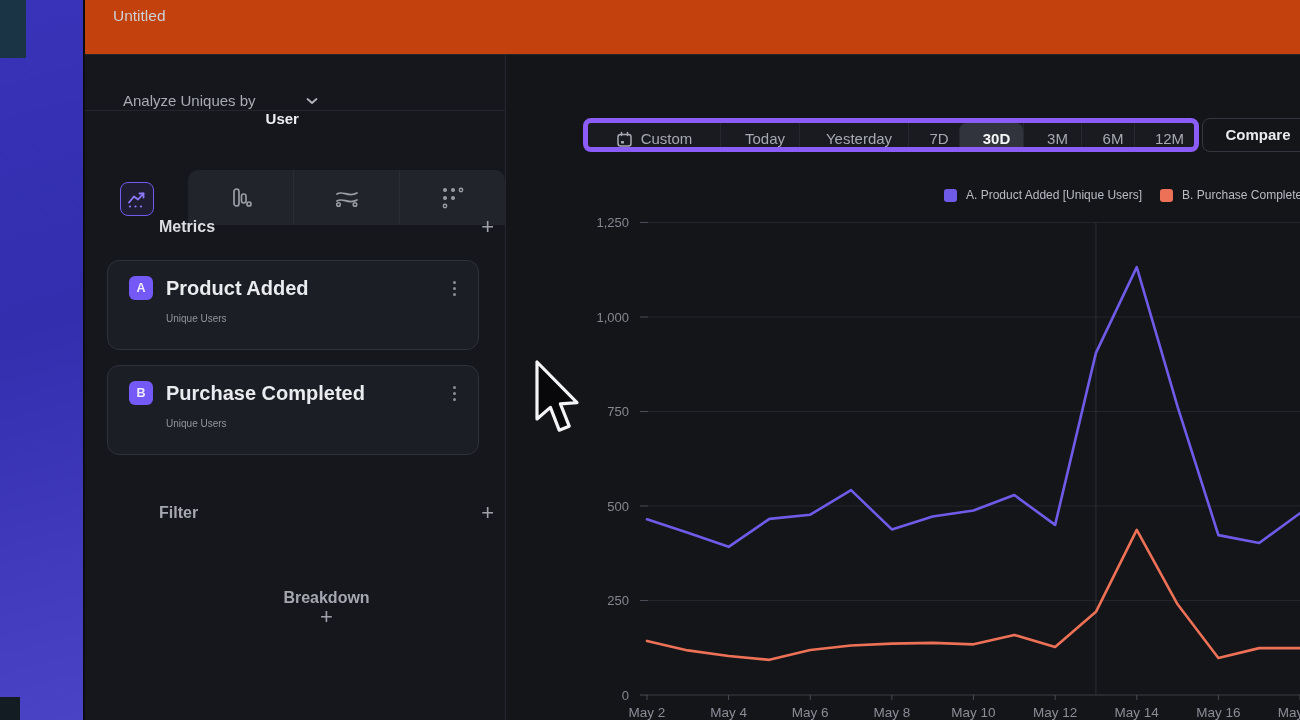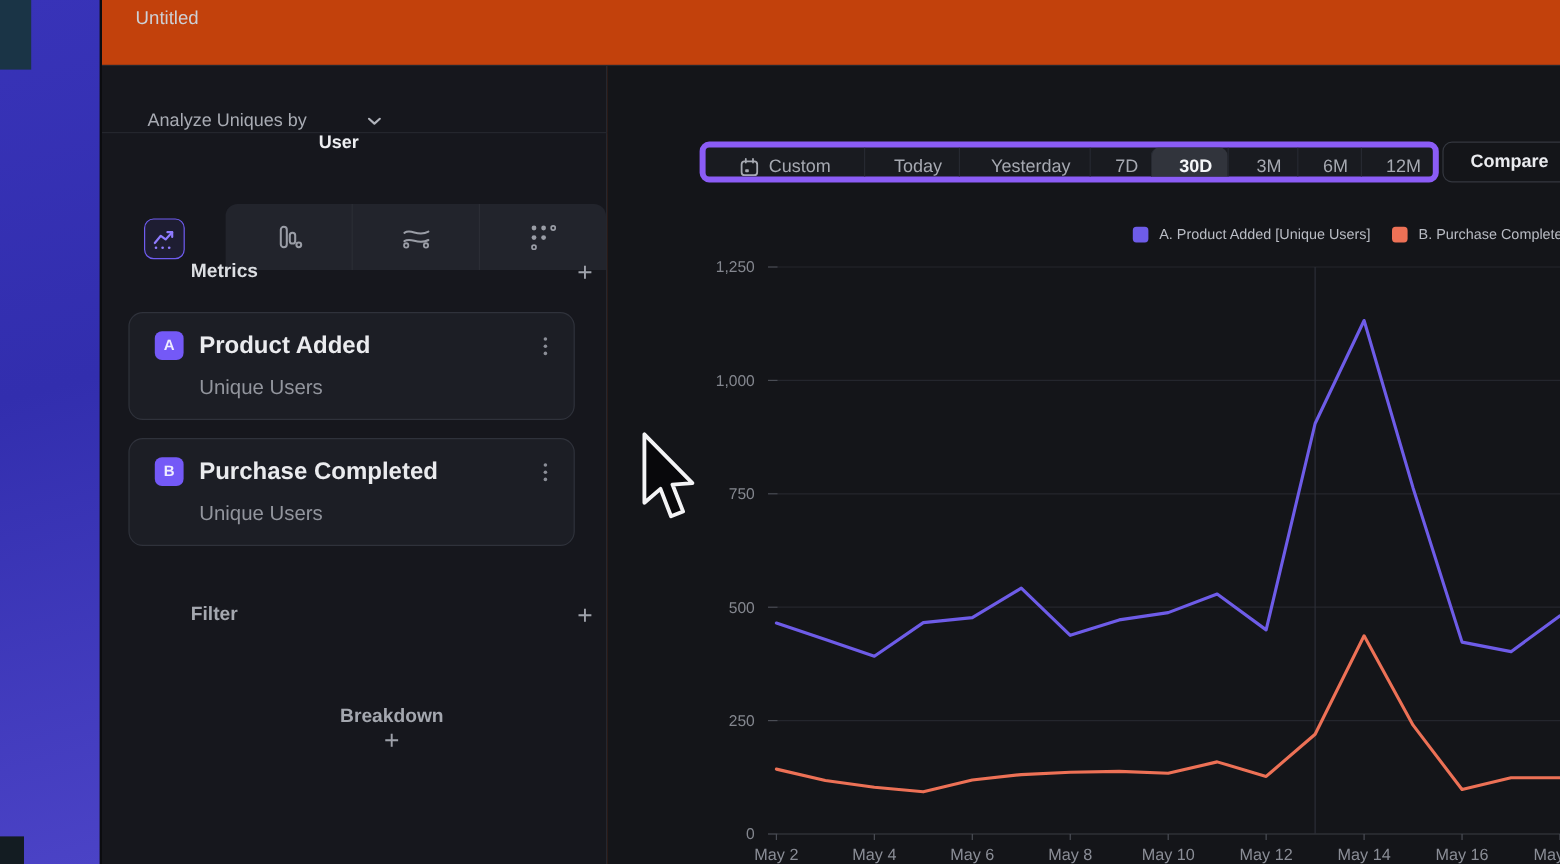--- a/index.html
+++ b/index.html
@@ -46,21 +46,21 @@
   .section-title.dim { color:#a4a7af; }
   .plus-btn { font-size:22px; font-weight:300; color:#9ea1aa; line-height:20px; cursor:pointer; }
 
   
   .metric-card { position:absolute; left:22px; width:372px; height:90px; background:#1c1e25;
                  border:1px solid #2f323b; border-radius:12px; cursor:pointer; }
   .metric-badge { position:absolute; left:21px; top:15px; width:24px; height:24px; border-radius:6px;
                   background:#7459f7; color:#efecff; font-size:12.5px; font-weight:bold;
                   display:flex; align-items:center; justify-content:center; }
   .metric-name { position:absolute; left:58px; top:16px; font-size:20px; font-weight:bold; color:#eaebee; }
-  .metric-sub { position:absolute; left:58px; top:52px; font-size:17px; color:#92959d; }
+  .metric-sub { position:absolute; left:58px; top:52px; font-size:10px; color:#92959d; }
   .kebab { position:absolute; right:17px; top:17px; width:14px; height:20px; display:flex;
            flex-direction:column; align-items:center; justify-content:center; gap:3px; cursor:pointer; }
   .kebab i { width:3px; height:3px; border-radius:50%; background:#8b8e97; }
 
   
   #chart-panel { position:absolute; left:421px; top:55px; width:794px; height:665px; background:#141519; }
 
   .range-control { position:absolute; left:77px; top:63px; height:34px; display:flex;
                    background:#191b20; border:5px solid #8b5cf6; border-radius:8px; overflow:hidden; }
   .range-btn { height:32px; line-height:32px; text-align:center; font-size:15px; color:#a6a9b1;

